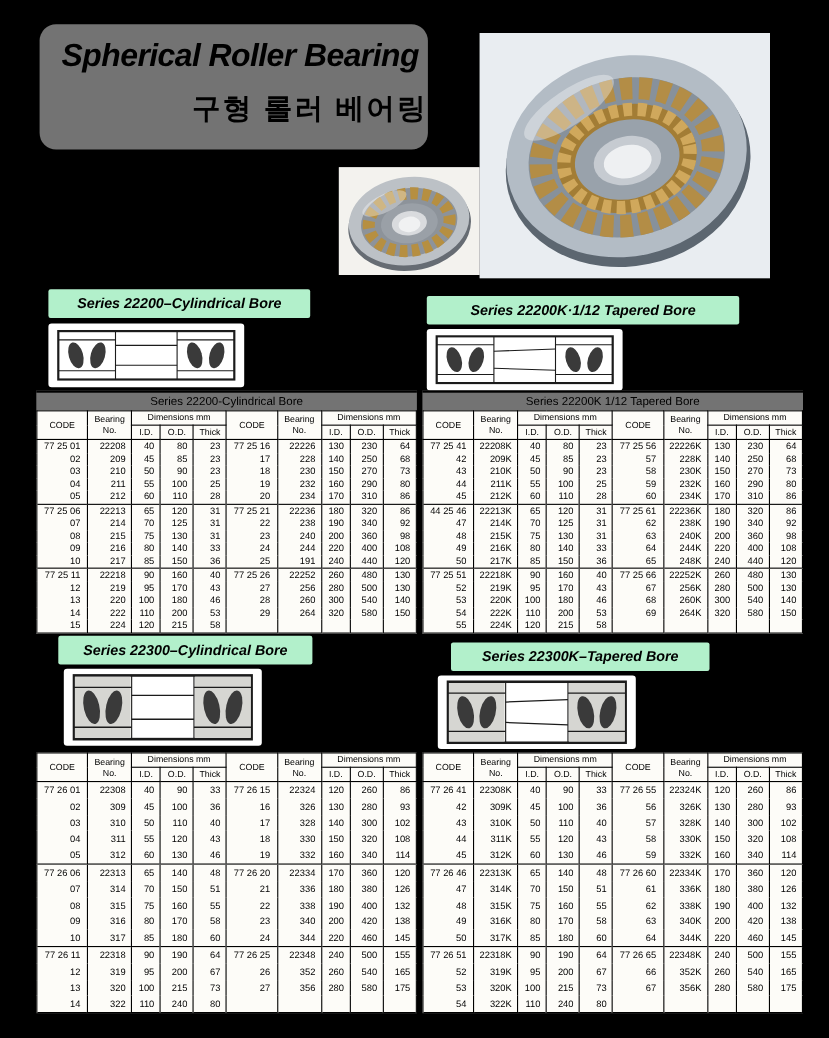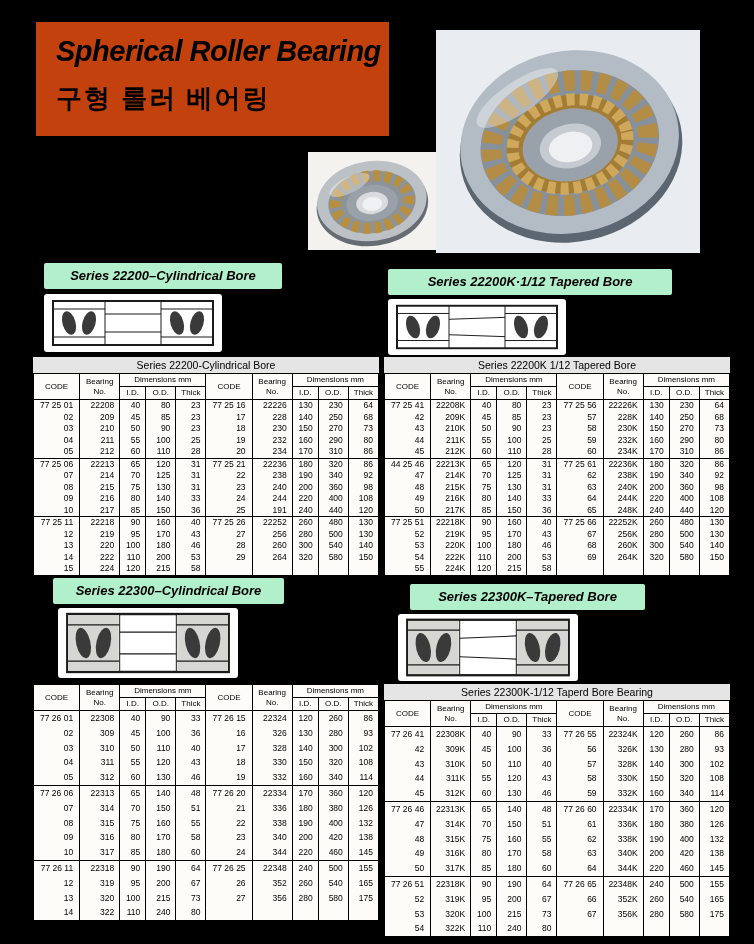--- a/index.html
+++ b/index.html
@@ -6,23 +6,23 @@
   html,body { width:754px; height:944px; }
   body {
     position:relative; overflow:hidden;
     background:#000000;
     font-family:"Liberation Sans", sans-serif;
     color:#000;
   }
   .abs { position:absolute; }
 
   
-  .title-box { left:36px; top:22px; width:353px; height:114px; background:#c2410c; border-radius:0; padding:13px 0 0 20px; }
+  .title-box { left:36px; top:22px; width:353px; height:114px; background:#737373; border-radius:15px; padding:13px 0 0 20px; }
   .title-en { font-size:29px; font-weight:bold; font-style:italic; letter-spacing:-0.5px; white-space:nowrap; }
-  .title-ko { font-size:26px; font-weight:bold; margin-top:13px; letter-spacing:2px; white-space:nowrap; }
+  .title-ko { font-size:26px; font-weight:bold; margin-top:13px; letter-spacing:2px; white-space:nowrap;text-align:right; }
 
   
   .photo { overflow:hidden; }
   .photo-small { left:308px; top:152px; width:128px; height:98px; background:#f3f2ee; }
   .photo-large { left:436px; top:30px; width:264px; height:223px; background:#e9edf1; }
 
   
   .sec-label {
     background:#b2f0cb; height:26px; line-height:26px;
     font-size:13px; font-weight:bold; font-style:italic; text-align:center;
@@ -35,21 +35,21 @@
 
   
   .diagram { background:#ffffff; border-radius:3px; }
   .diagram-1 { left:44px;  top:294px; width:178px; height:58px; }
   .diagram-2 { left:388px; top:299px; width:178px; height:56px; }
   .diagram-3 { left:58px;  top:608px; width:180px; height:70px; }
   .diagram-4 { left:398px; top:614px; width:180px; height:67px; }
   .diagram svg { display:block; width:100%; height:100%; }
 
   
-  .table-box { background:#e5e5e5; border-top:2px solid #000; }
+  .table-box { background:#737373; border-top:2px solid #000; }
   .tb-1 { left:33px;  top:355px; width:346px; }
   .tb-2 { left:384px; top:355px; width:346px; }
   .tb-3 { left:33px;  top:682px; width:346px; }
   .tb-4 { left:384px; top:682px; width:346px; }
   .table-title { font-size:10.5px; text-align:center; padding:2px 0 2px; }
   table { width:100%; border-collapse:collapse; table-layout:fixed; border:1.5px solid #000; background:#fdfcf8; }
   col.w-code { width:46px; } col.w-brg { width:40px; }
   col.w-dim1 { width:26px; } col.w-dim2 { width:30px; } col.w-dim3 { width:30px; }
   th {
     border:1px solid #000; font-weight:normal; font-size:8px;
@@ -812,21 +812,20 @@
           <td class="td-code"></td>
           <td class="td-brg"></td>
           <td class="td-num"></td>
           <td class="td-num"></td>
           <td class="td-num"></td>
         </tr>
       </tbody>
     </table>
 </div>
 <div class="abs table-box tb-4 tall">
-  <div class="table-title">Series 22300K-1/12 Taperd Bore Bearing</div>
   <table>
       <colgroup>
         <col class="w-code">
         <col class="w-brg">
         <col class="w-dim1">
         <col class="w-dim2">
         <col class="w-dim3">
         <col class="w-code">
         <col class="w-brg">
         <col class="w-dim1">

